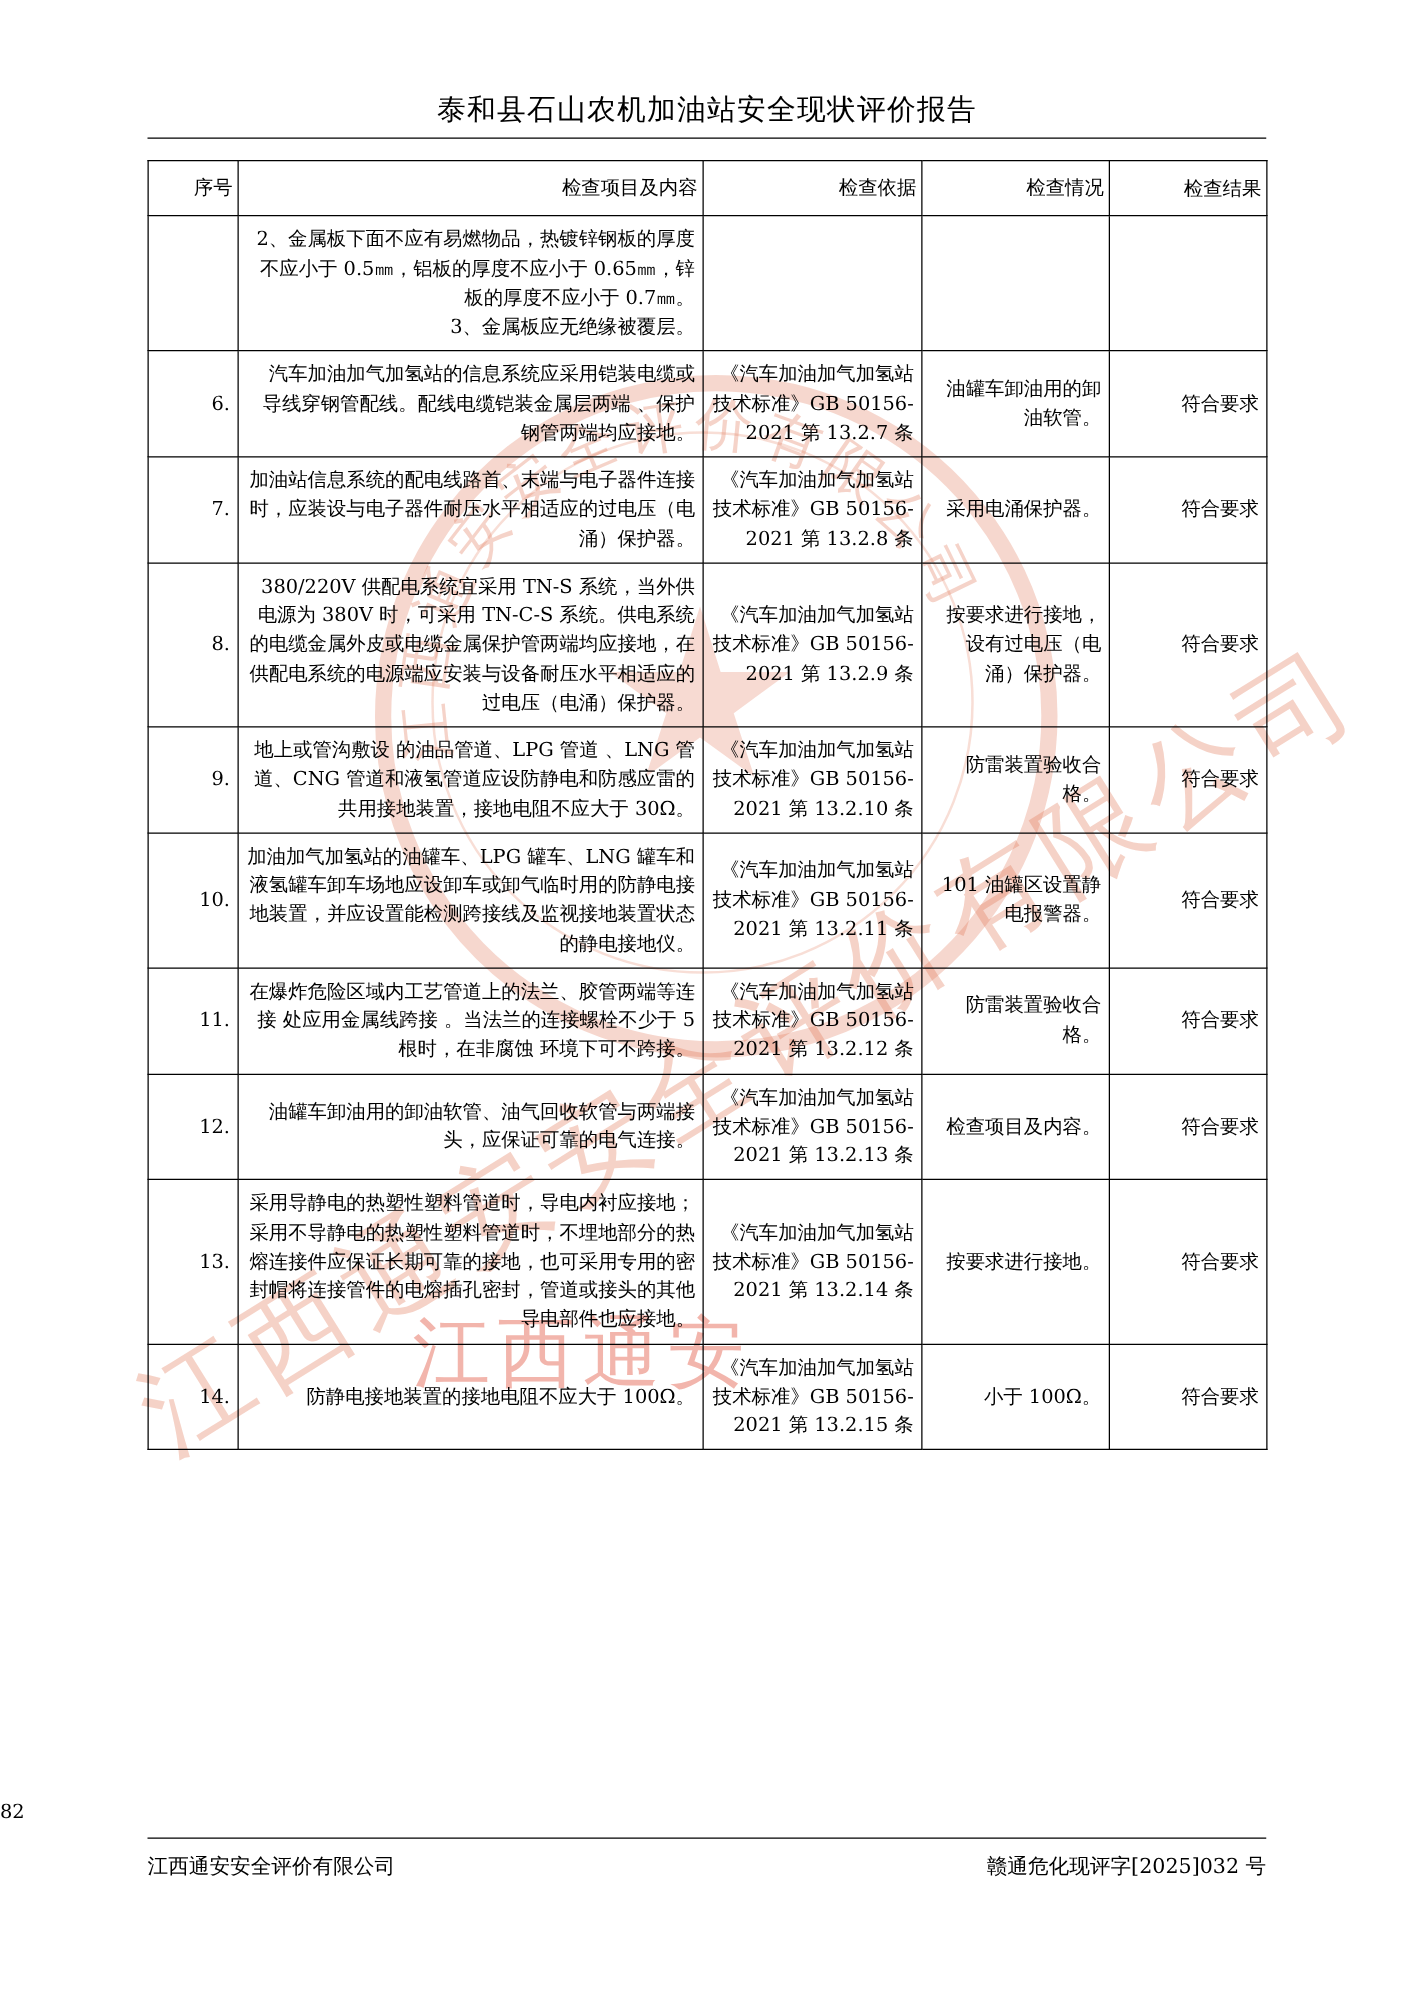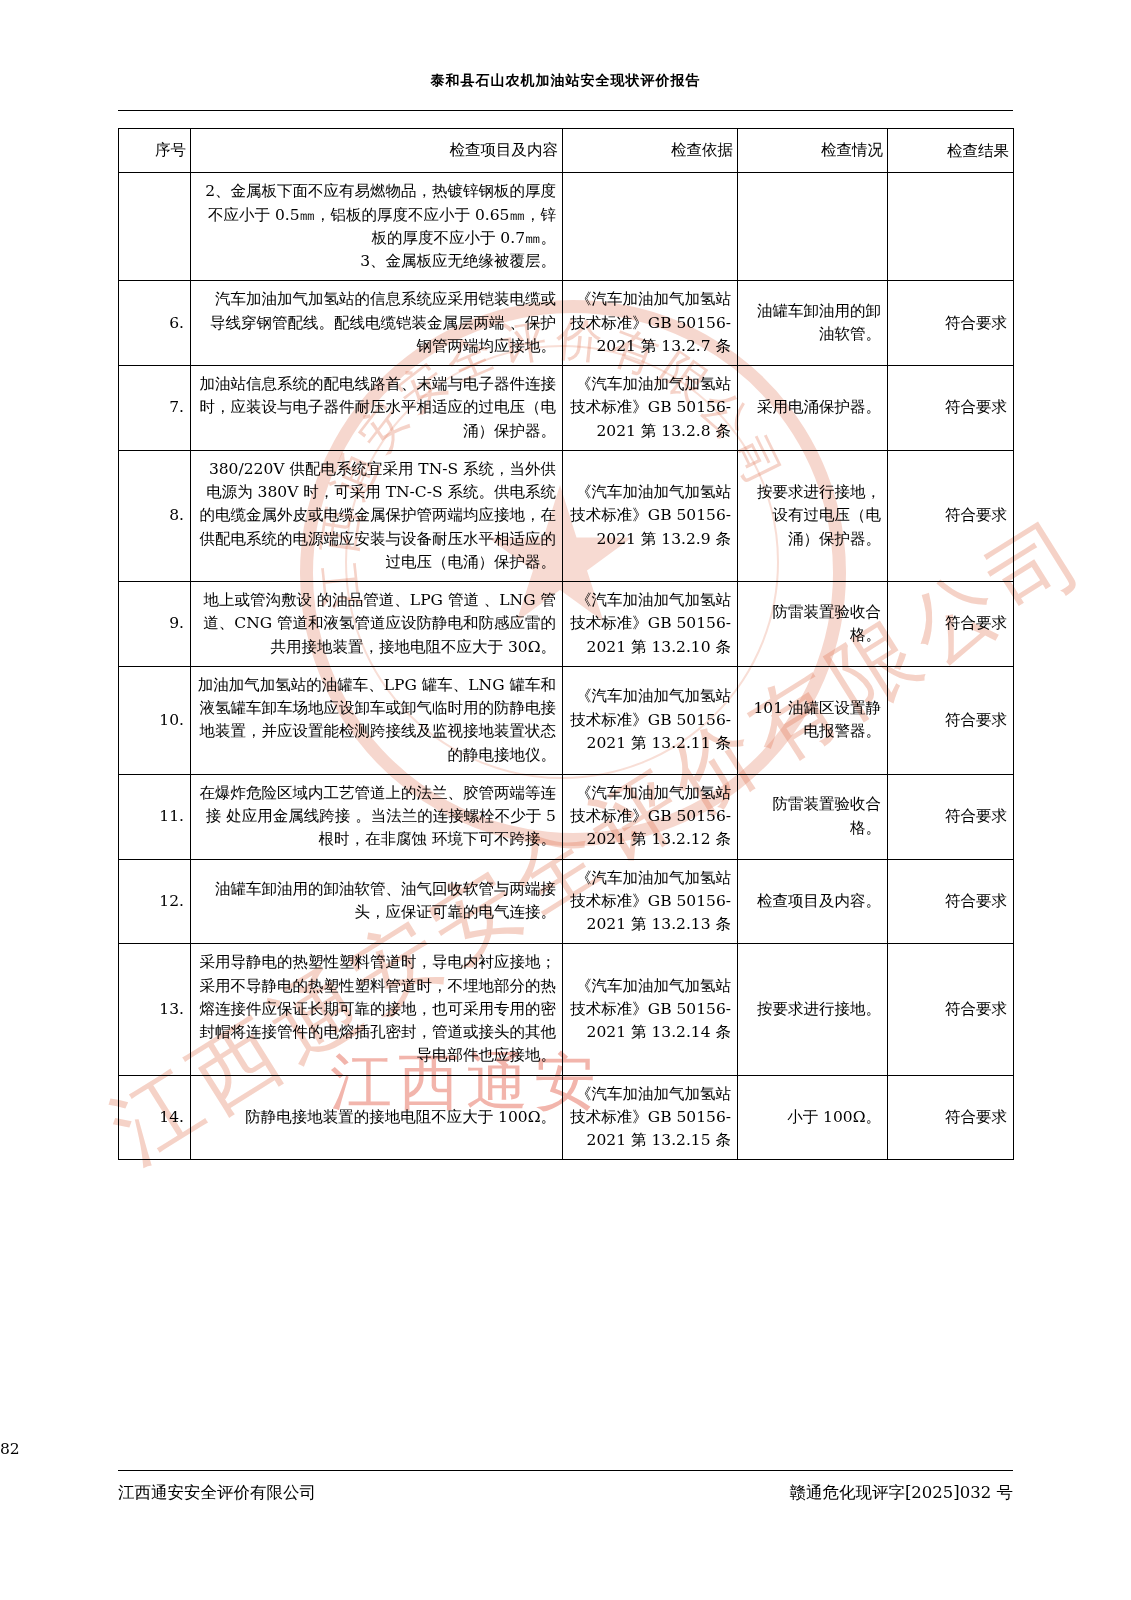--- a/index.html
+++ b/index.html
@@ -21,23 +21,22 @@
     box-sizing: border-box;
   }
 
   
   .doc-header {
     position: absolute;
     top: 72px;
     left: 0;
     width: 100%;
     text-align: center;
-    font-size: 14px;
+    font-size: 23px;
     letter-spacing: 1px;
-    font-weight: bold;
   }
   .header-rule {
     position: absolute;
     top: 110px;
     left: 118px;
     width: 895px;
     height: 1px;
     background: #000;
   }
 

